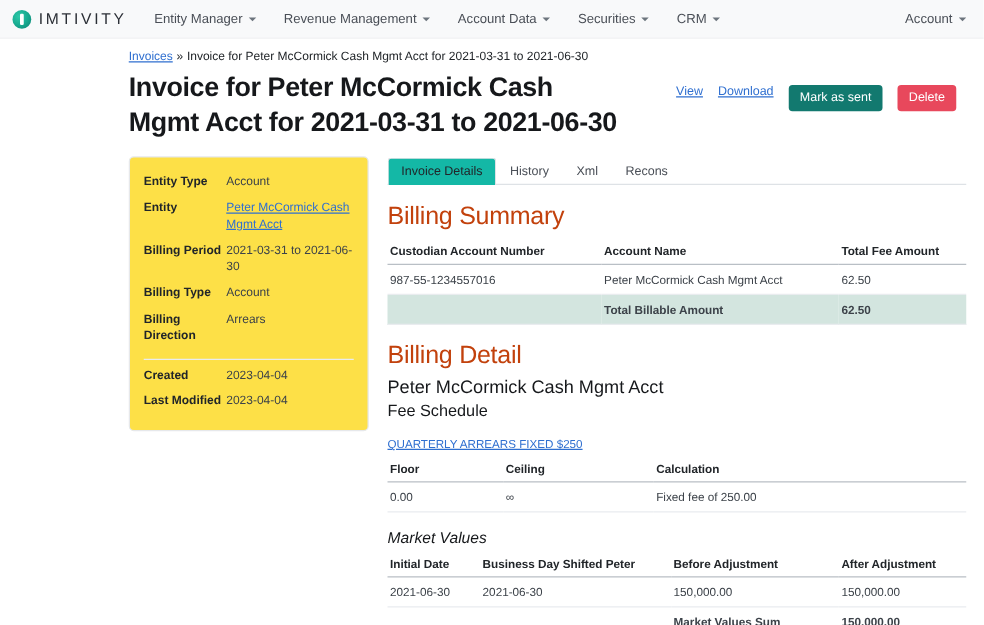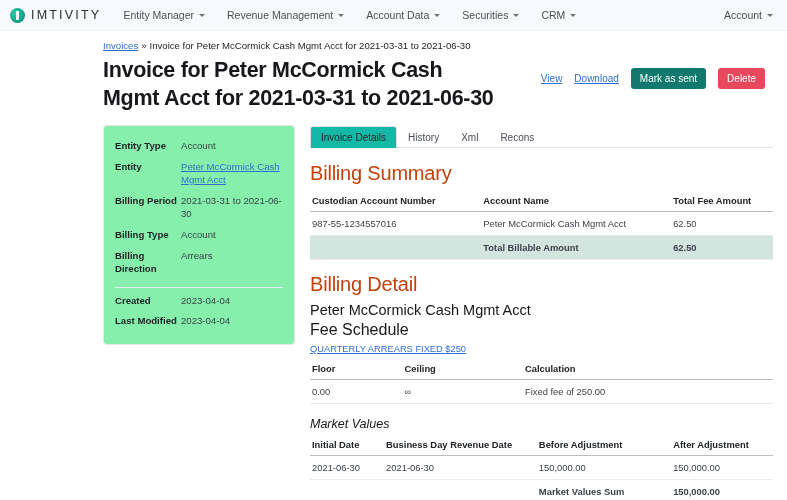--- a/index.html
+++ b/index.html
@@ -101,21 +101,20 @@
   .page-title {
     font-size: 21.5px;
     line-height: 1.28;
     font-weight: 700;
     letter-spacing: -0.3px;
     color: #16181b;
     max-width: 392px;
   }
   .actions {
     display: flex;
-    align-items: center;
     gap: 12px;
     margin-left: auto;
     margin-top: 11px;
     padding-right: 8px;
   }
   .link-action {
     font-size: 10px;
     color: #2f6fd0;
     text-decoration: underline;
     cursor: pointer;
@@ -139,21 +138,21 @@
     display: flex;
     align-items: flex-start;
     padding-left: 103px;
     margin-top: 13px;
     gap: 15px;
   }
 
   .side-card {
     width: 192px;
     flex: none;
-    background: #86efac;
+    background: #fde047;
     border: 1px solid #e6e8eb;
     border-radius: 4px;
     padding: 10px 11px 12px 11px;
   }
   .kv {
     display: flex;
     font-size: 9.6px;
     padding: 4px 0;
     align-items: flex-start;
   }
@@ -211,24 +210,24 @@
     color: #c2410c;
     margin-bottom: 6px;
   }
   h3.sub {
     font-size: 14.5px;
     font-weight: 400;
     color: #16181b;
     margin: 2px 0 3px 0;
   }
   h4.sub2 {
-    font-size: 16px;
+    font-size: 13px;
     font-weight: 400;
     color: #16181b;
-    margin: 2px 0 3px 0;
+    margin: 2px 0 13px 0;
   }
   h5.sub3 {
     font-size: 12.5px;
     font-weight: 400;
     color: #16181b;
     margin: 10px 0 4px 0;
     font-style: italic;
   }
   .fee-link {
     display: inline-block;
@@ -410,21 +409,21 @@
           </tbody>
         </table>
       </div>
 
       <div class="sec-block">
         <h5 class="sub3">Market Values</h5>
         <table class="t">
           <thead>
             <tr>
               <th style="width:16%">Initial Date</th>
-              <th style="width:33%">Business Day Revenue Date</th>
+              <th style="width:33%">Business Day Shifted Peter</th>
               <th style="width:29%">Before Adjustment</th>
               <th style="width:22%">After Adjustment</th>
             </tr>
           </thead>
           <tbody>
             <tr>
               <td>2021-06-30</td>
               <td>2021-06-30</td>
               <td>150,000.00</td>
               <td>150,000.00</td>

